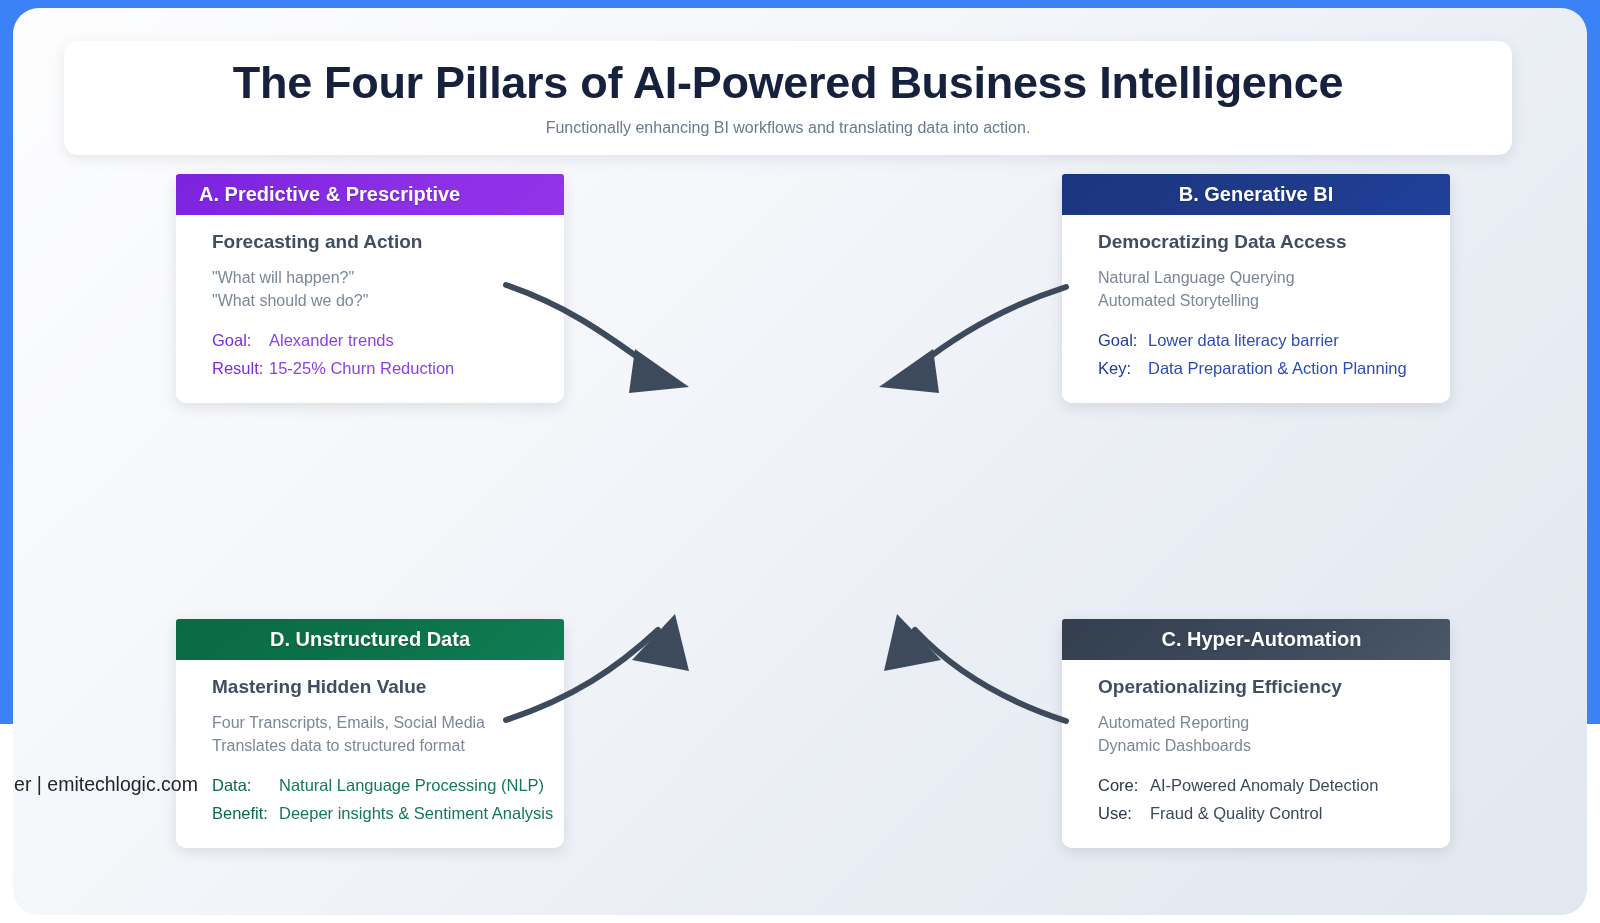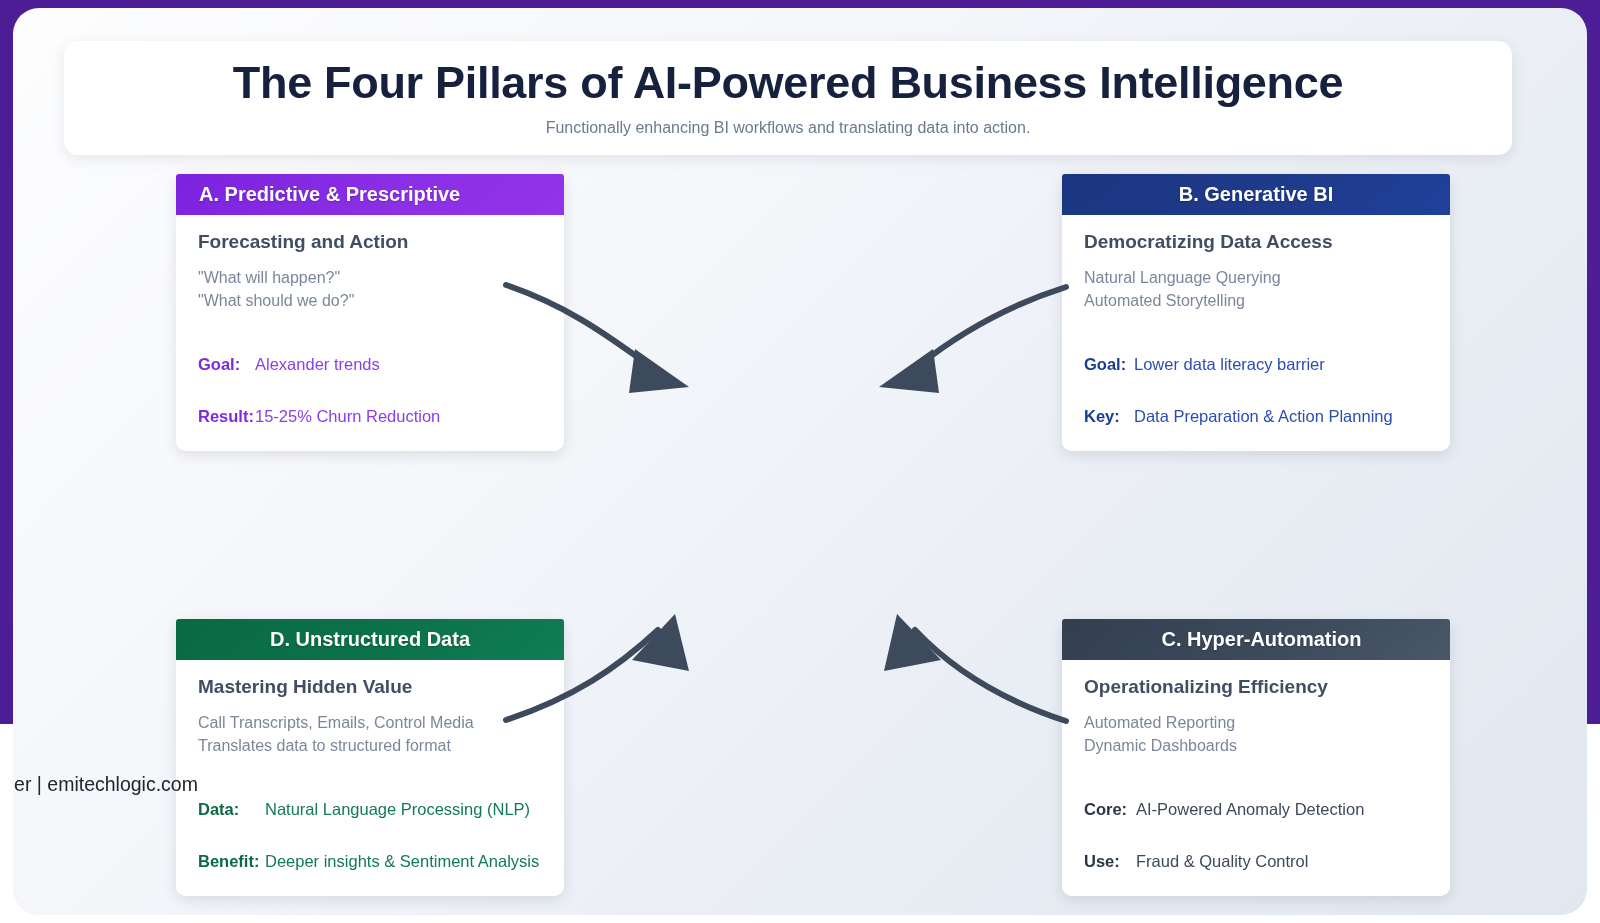--- a/index.html
+++ b/index.html
@@ -11,21 +11,21 @@
     height: 923px;
     background: #ffffff;
     font-family: "Liberation Sans", sans-serif;
     overflow: hidden;
   }
 
   #stage {
     position: relative;
     width: 1600px;
     height: 724px;
-    background: #4c1d95;
+    background: #3b82f6;
   }
 
   
   #panel {
     position: absolute;
     left: 13px;
     top: 8px;
     width: 1574px;
     height: 907px;
     border-radius: 26px;
@@ -79,21 +79,21 @@
     align-items: center;
     color: #ffffff;
     font-size: 20px;
     font-weight: bold;
     text-shadow: 0 1px 2px rgba(0,0,0,0.22);
   }
   .card-header.left-align { justify-content: flex-start; padding-left: 23px; }
   .card-header.center-align { justify-content: center; }
 
   .card-body {
-    padding: 16px 22px 20px 22px;
+    padding: 16px 22px 20px 36px;
     background: #ffffff;
     border-radius: 0 0 10px 10px;
   }
   .card-sub {
     font-size: 19px;
     font-weight: bold;
     color: #404d63;
     margin-bottom: 14px;
   }
   .card-lines {
@@ -101,21 +101,21 @@
     color: #7b8799;
     line-height: 1.42;
     margin-bottom: 15px;
     white-space: nowrap;
   }
   .kv {
     font-size: 16.5px;
     line-height: 1.68;
     white-space: nowrap;
   }
-  .kv .k { font-weight: bold; margin-top: 24px; }
+  .kv .k { font-weight: normal; }
   .kv .v { }
 
   
   #card-a .card-header { background: linear-gradient(140deg, #7c22dd 0%, #8b2fe6 55%, #9333ea 100%); }
   #card-a .kv .k, #card-a .kv .v { color: #8b3fe8; }
   #card-a .kv .k { color: #7b2ce0; }
 
   
   #card-b .card-header { background: linear-gradient(140deg, #1b3680 0%, #1e3a8a 55%, #20409c 100%); }
   #card-b .kv .k { color: #1c3d96; }
@@ -274,21 +274,21 @@
           <span class="k">Key:</span><span class="v">Data Preparation &amp; Action Planning</span>
         </div>
       </div>
     </div>
 
     <div class="card" id="card-d">
       <div class="card-header center-align">D. Unstructured Data</div>
       <div class="card-body">
         <div class="card-sub">Mastering Hidden Value</div>
         <div class="card-lines">
-          <div>Call Transcripts, Emails, Control Media</div>
+          <div>Four Transcripts, Emails, Social Media</div>
           <div>Translates data to structured format</div>
         </div>
         <div class="kv">
           <span class="k">Data:</span><span class="v">Natural Language Processing (NLP)</span>
         </div>
         <div class="kv">
           <span class="k">Benefit:</span><span class="v">Deeper insights &amp; Sentiment Analysis</span>
         </div>
       </div>
     </div>

